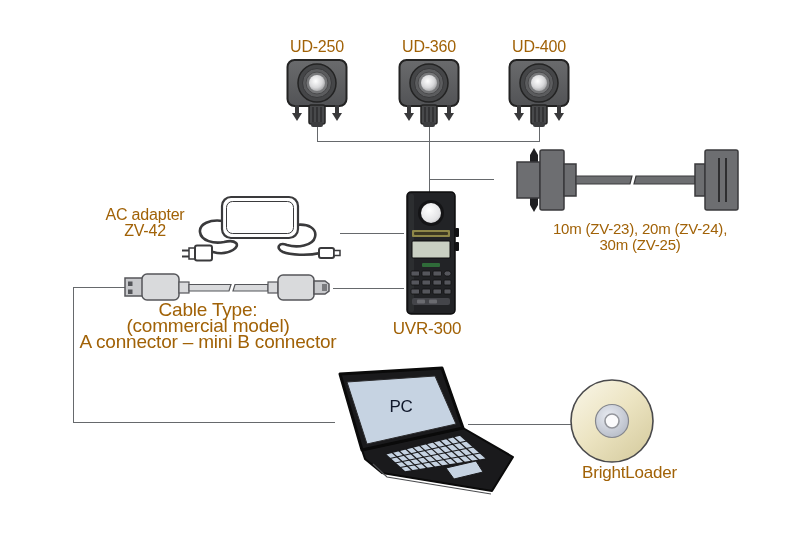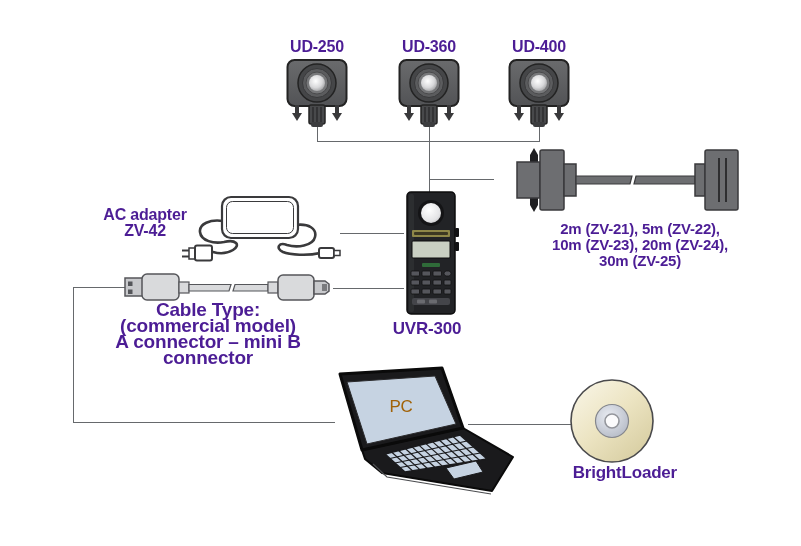--- a/index.html
+++ b/index.html
@@ -1,20 +1,20 @@
 <!DOCTYPE html>
 <html><head>
 <meta charset="utf-8">
 <style>
   html,body{margin:0;padding:0;background:#ffffff;}
   .canvas{
     position:relative;width:801px;height:546px;background:#ffffff;overflow:hidden;
     font-family:"Liberation Sans", sans-serif;color:#3f4147;
   }
-  .lbl{position:absolute;font-weight:700;color:#4c1d95;letter-spacing:-0.2px;line-height:16px;}
+  .lbl{position:absolute;font-weight:400;color:#a16207;letter-spacing:-0.2px;line-height:16px;}
   .center{text-align:center;}
   .hline{position:absolute;height:1px;background:#66696c;}
   .vline{position:absolute;width:1px;background:#66696c;}
   svg{position:absolute;display:block;}
 </style>
 </head>
 <body>
 
 <div class="canvas">
 
@@ -97,21 +97,20 @@
     <rect x="25" y="5" width="24" height="60" rx="2" fill="#6d6e71" stroke="#3a3a3c" stroke-width="1.5"></rect>
     <rect x="49" y="19" width="12" height="32" fill="#6d6e71" stroke="#3a3a3c" stroke-width="1.5"></rect>
     <polygon points="61,31 117,31 115,39 61,39" fill="#6d6e71" stroke="#3a3a3c" stroke-width="1.2"></polygon>
     <polygon points="121,31 180,31 180,39 119,39" fill="#6d6e71" stroke="#3a3a3c" stroke-width="1.2"></polygon>
     <rect x="180" y="19" width="10" height="32" fill="#6d6e71" stroke="#3a3a3c" stroke-width="1.5"></rect>
     <rect x="190" y="5" width="33" height="60" rx="2" fill="#6d6e71" stroke="#3a3a3c" stroke-width="1.5"></rect>
     <line x1="204" y1="13" x2="204" y2="57" stroke="#2e2e30" stroke-width="2"></line>
     <line x1="211" y1="13" x2="211" y2="57" stroke="#2e2e30" stroke-width="2"></line>
   </svg>
   <div class="lbl center" style="left:540px;top:221px;width:200px;font-size:15px;">
-    <div>2m (ZV-21), 5m (ZV-22),</div>
     <div>10m (ZV-23), 20m (ZV-24),</div>
     <div>30m (ZV-25)</div>
   </div>
 
   <div class="lbl center" style="left:90px;top:207px;width:110px;font-size:16px;">
     <div>AC adapter</div>
     <div>ZV-42</div>
   </div>
   <svg width="165" height="75" viewBox="0 0 165 75" style="left:180px;top:191px;">
     <path d="M43,30 C30,28 19,33 20,41 C21,50 34,53 44,51 C56,48 61,54 53,59 C48,62 40,63 33,61" fill="none" stroke="#3a3a3c" stroke-width="2.6" stroke-linecap="round"></path>
@@ -199,21 +198,21 @@
       <line x1="87.3" y1="87.1" x2="109.8" y2="107.3"></line>
       <line x1="94.1" y1="85.4" x2="117.3" y2="106.1"></line>
       <line x1="100.9" y1="83.6" x2="124.7" y2="104.9"></line>
       <line x1="107.7" y1="81.9" x2="132.2" y2="103.7"></line>
       <line x1="114.5" y1="80.2" x2="139.6" y2="102.5"></line>
       <line x1="121.4" y1="78.5" x2="147.1" y2="101.4"></line>
       <line x1="128.2" y1="76.7" x2="154.5" y2="100.2"></line>
     </g>
     <polygon points="121,108 151,101 158,112 129,119" fill="#c6d3e2" stroke="#1a1a1c" stroke-width="1"></polygon>
   </svg>
-  <div class="lbl center" style="left:376px;top:399px;width:50px;font-size:17px;font-weight:400;color:#a16207;">PC</div>
+  <div class="lbl center" style="left:376px;top:399px;width:50px;font-size:17px;font-weight:400;color:#0f172a;">PC</div>
 
   <svg width="90" height="90" viewBox="0 0 90 90" style="left:567px;top:377px;">
     <defs>
       <linearGradient id="cdface" x1="0" y1="0" x2="0.9" y2="1">
         <stop offset="0" stop-color="#faf7ea"></stop>
           <stop offset="0.5" stop-color="#ece4c2"></stop>
           <stop offset="1" stop-color="#d5cb9e"></stop>
       </linearGradient>
       <radialGradient id="cdhub" cx="0.4" cy="0.35" r="0.9">
         <stop offset="0" stop-color="#e8ebf1"></stop>

